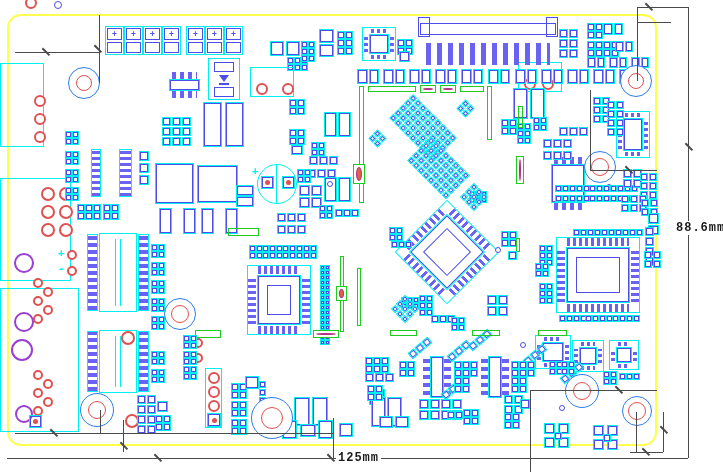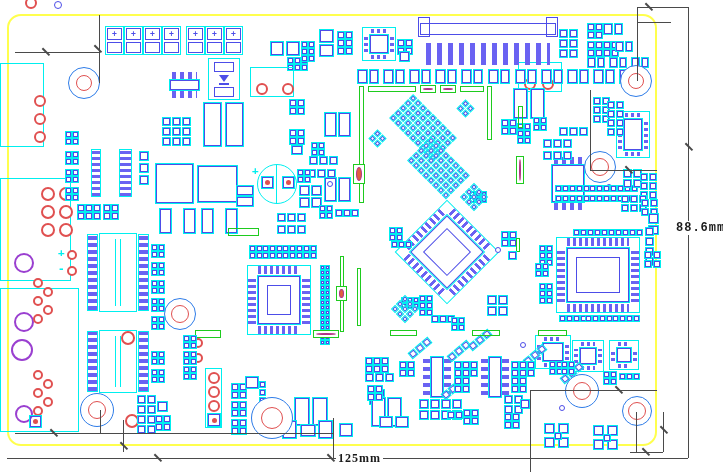--- a/index.html
+++ b/index.html
@@ -8,21 +8,21 @@
   #canvas div{position:absolute;box-sizing:border-box;}
   #board{border:2px solid #ffff4d;border-radius:14px;}
   .dimlabel{position:absolute;z-index:10;font:bold 12px "Liberation Mono","DejaVu Sans Mono",monospace;
             color:#1a1a1a;background:#fff;padding:0 2px;letter-spacing:1px;}
 </style>
 </head>
 <body>
 
 <div id="canvas">
   <div id="board" style="left: 7px; top: 14px; width: 650px; height: 432px; border-color: rgb(255, 255, 77);"></div>
-  <span class="dimlabel" id="lblw" style="left: 336px; top: 451px; font-family: Liberation Serif, serif;">125mm</span>
+  <span class="dimlabel" id="lblw" style="left: 336px; top: 451px;">125mm</span>
   <span class="dimlabel" id="lblh" style="left: 674px; top: 221px;">88.6mm</span>
 <div style="left: 25px; top: -3px; width: 12px; height: 12px; border: 2px solid rgb(224, 80, 80); border-radius: 50%; background: rgb(255, 255, 255);"></div>
     <div style="left: 54px; top: 1px; width: 8px; height: 8px; border: 1.5px solid rgb(77, 77, 232); border-radius: 50%; background: rgb(255, 255, 255);"></div>
     <div style="left: 0px; top: 63px; width: 44px; height: 84px; border: 1px solid rgb(0, 239, 239);"></div>
     <div style="left: 0px; top: 178px; width: 71px; height: 103px; border: 1px solid rgb(0, 239, 239);"></div>
     <div style="left: 0px; top: 288px; width: 79px; height: 144px; border: 1px solid rgb(0, 239, 239);"></div>
     <div style="left: 34px; top: 95px; width: 12px; height: 12px; border: 2px solid rgb(224, 80, 80); border-radius: 50%; background: rgb(255, 255, 255);"></div>
     <div style="left: 34px; top: 113px; width: 12px; height: 12px; border: 2px solid rgb(224, 80, 80); border-radius: 50%; background: rgb(255, 255, 255);"></div>
     <div style="left: 34px; top: 131px; width: 12px; height: 12px; border: 2px solid rgb(224, 80, 80); border-radius: 50%; background: rgb(255, 255, 255);"></div>
     <div style="left: 41px; top: 187px; width: 14px; height: 14px; border: 2px solid rgb(224, 80, 80); border-radius: 50%; background: rgb(255, 255, 255);"></div>

